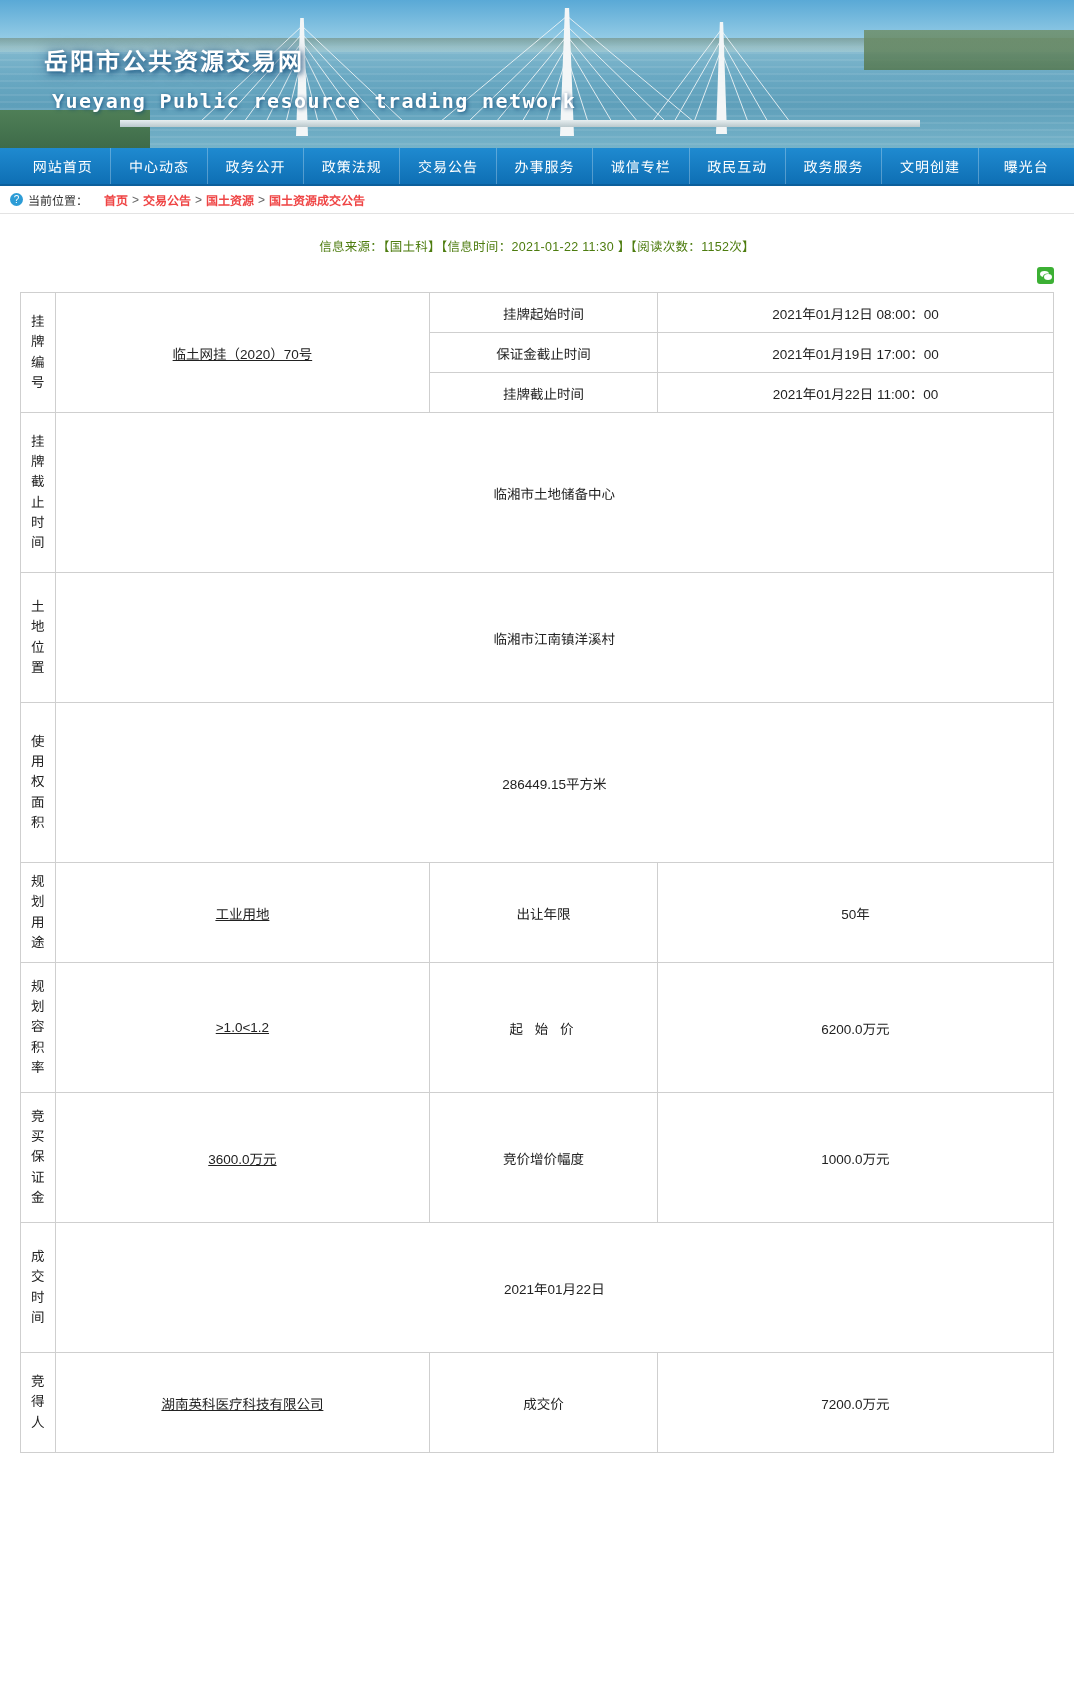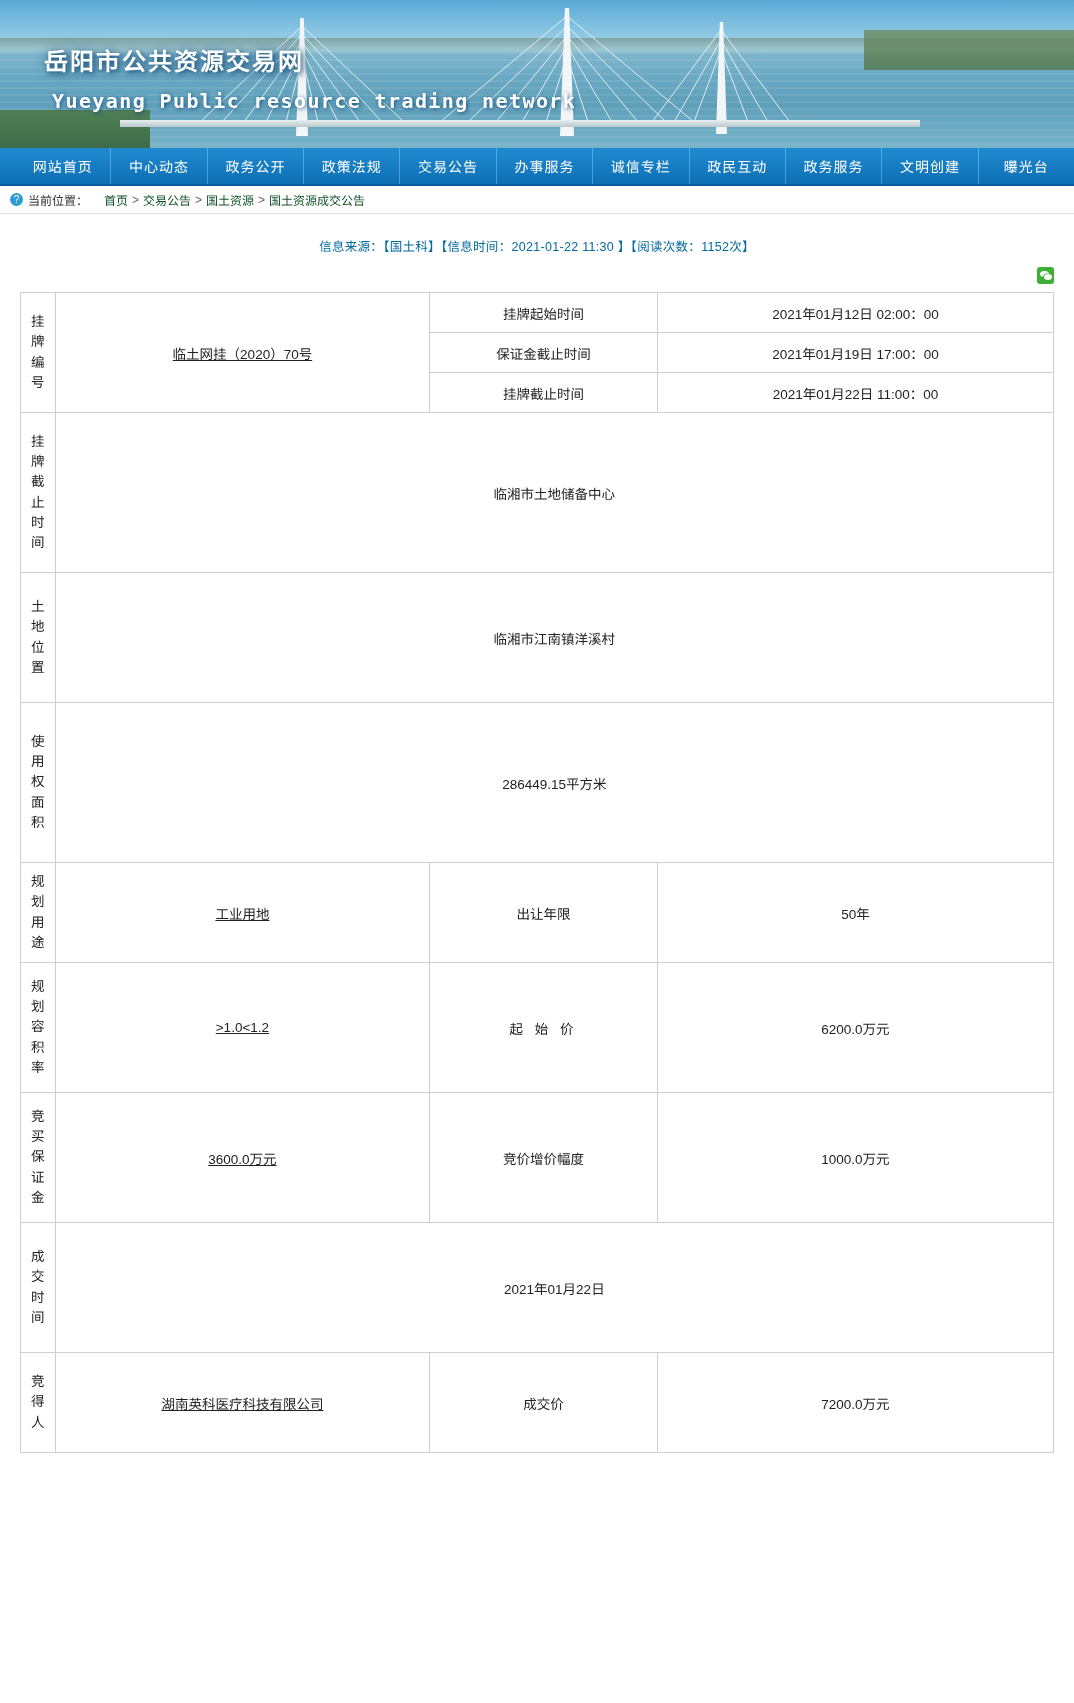--- a/index.html
+++ b/index.html
@@ -101,36 +101,36 @@
     background: #ffffff;
     border-bottom: 1px solid #e3e3e3;
   }
   .crumb-qmark {
     width: 13px; height: 13px; border-radius: 50%;
     background: #2c9cd6; color: #fff;
     font-size: 10px; line-height: 13px; text-align: center;
     margin-right: 5px; flex: none;
   }
   .crumb-label { color: #333; margin-right: 16px; }
-  .crumb-link { color: #14532d; text-decoration: none; }
+  .crumb-link { color: #ef4444; text-decoration: none; font-weight: bold; }
   .crumb-sep { color: #666; margin: 0 4px; }
 
   
   .article { width: 1074px; padding: 0 0 20px 0; }
   .art-title {
     text-align: center;
     color: #d12b1f;
     font-size: 22px;
     font-weight: bold;
     padding: 38px 30px 0 30px;
     line-height: 1.4;
   }
   .art-meta {
     text-align: center;
-    color: #0369a1;
+    color: #4d7c0f;
     font-size: 12.5px;
     padding: 22px 20px 0 20px;
     letter-spacing: .3px;
   }
   .art-tools {
     display: flex; justify-content: flex-end;
     padding: 12px 20px 0 0;
   }
   .wechat-icon {
     width: 17px; height: 17px; border-radius: 3px;
@@ -271,21 +271,21 @@
   </div>
 
   <div class="tbl-wrap">
     <table class="info">
       <tbody>
 
         <tr>
           <td class="vhead" rowspan="3">挂牌编号</td>
           <td class="col-a h40" rowspan="3">临土网挂（2020）70号</td>
           <td class="col-b h40">挂牌起始时间</td>
-          <td class="col-c h40">2021年01月12日 02:00：00</td>
+          <td class="col-c h40">2021年01月12日 08:00：00</td>
         </tr>
         <tr>
           <td class="col-b h40">保证金截止时间</td>
           <td class="col-c h40">2021年01月19日 17:00：00</td>
         </tr>
         <tr>
           <td class="col-b h40">挂牌截止时间</td>
           <td class="col-c h40">2021年01月22日 11:00：00</td>
         </tr>
 

